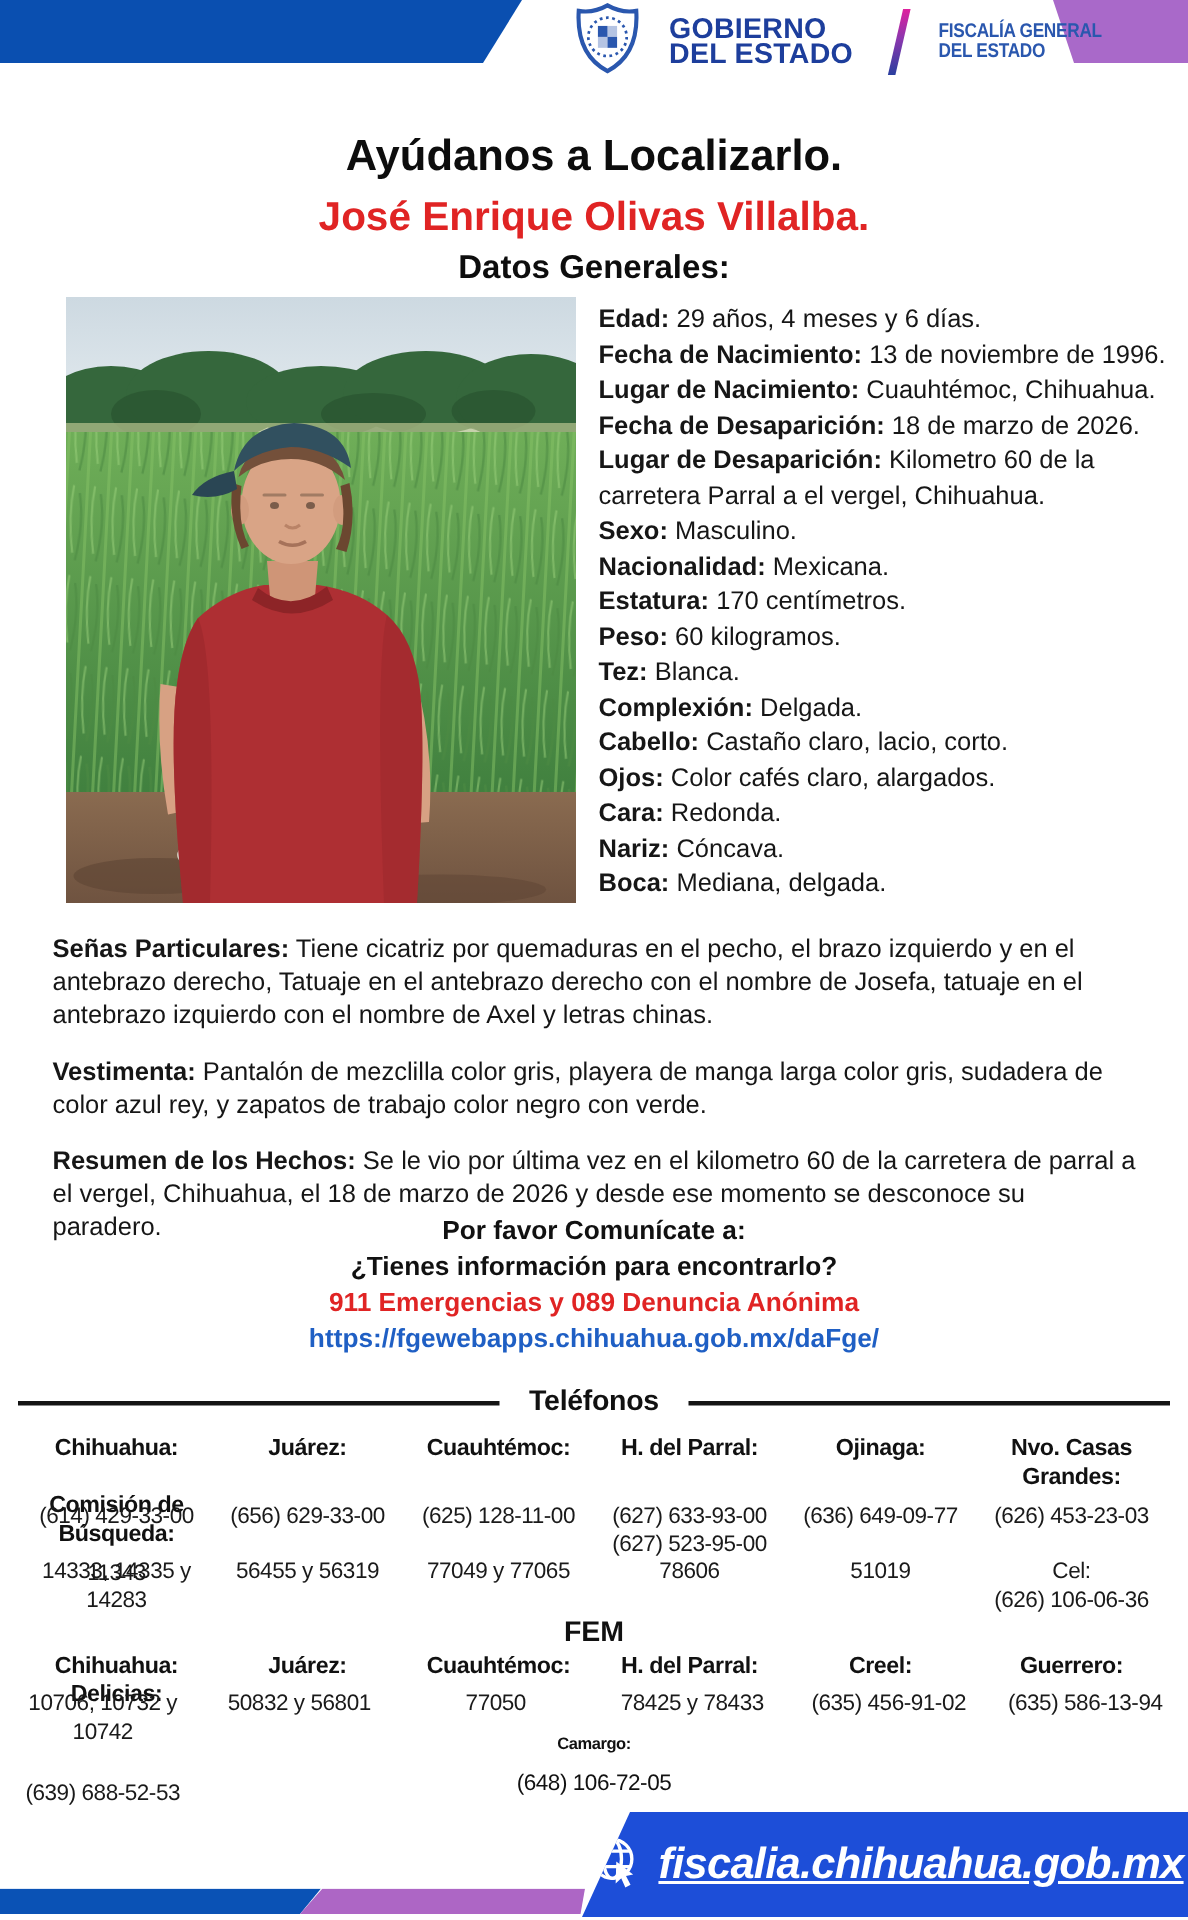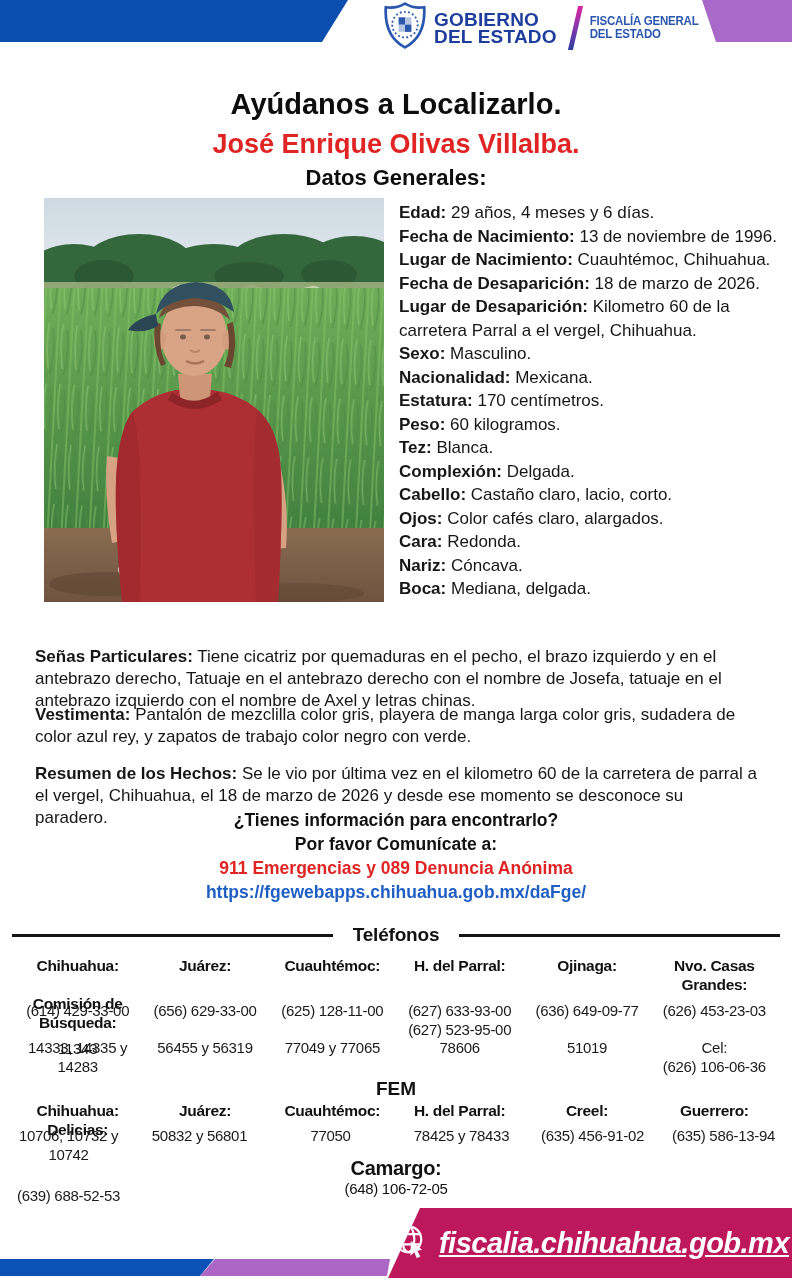--- a/index.html
+++ b/index.html
@@ -4,21 +4,21 @@
 <style>
   html,body{margin:0;padding:0;background:#ffffff;}
   #page{position:relative;width:792px;height:1280px;background:#fff;overflow:hidden;
         font-family:"Liberation Sans",sans-serif;color:#111;}
 
   
   .top-blue{position:absolute;left:0;top:0;width:348px;height:42px;background:#0a4fb0;
             clip-path:polygon(0 0,100% 0,calc(100% - 26px) 100%,0 100%);}
   .top-purple{position:absolute;right:0;top:0;width:90px;height:42px;background:#a969c9;
             clip-path:polygon(0 0,100% 0,100% 100%,14px 100%);}
-  .logo-wrap{position:absolute;left:384px;top:1px;display:flex;align-items:center;gap:8px;}
+  .logo-wrap{position:absolute;left:384px;top:1px;display:flex;align-items:center;gap:20px;}
   .brand-txt{font-weight:bold;color:#1d3e9c;font-size:19px;line-height:17px;letter-spacing:.2px;}
   .slash{width:5px;height:44px;margin:0 4px 0 8px;transform:skewX(-13deg);
          background:linear-gradient(180deg,#df219e 0%,#8b37ae 45%,#2a3f9f 100%);}
   .fiscal-txt{font-weight:bold;color:#2a57ae;font-size:11.5px;line-height:11.5px;
               letter-spacing:-.2px;transform:scaleY(1.15);transform-origin:left center;}
 
   
   .headline{position:absolute;left:0;right:0;top:88px;text-align:center;
             font-size:29px;font-weight:bold;color:#0d0d0d;}
   .name{position:absolute;left:0;right:0;top:129px;text-align:center;
@@ -29,43 +29,43 @@
   
   .photo{position:absolute;left:44px;top:198px;width:340px;height:404px;overflow:hidden;}
 
   
   .datos{position:absolute;left:399px;top:201px;width:390px;font-size:17px;line-height:23.5px;color:#161616;}
   .datos .lbl{font-weight:bold;}
 
   
   .para{position:absolute;left:35px;width:724px;font-size:17px;line-height:22px;color:#161616;}
   .para .lbl{font-weight:bold;}
-  .p1{top:622px;margin-top:24px;} .p2{top:704px;} .p3{top:763px;}
+  .p1{top:622px;} .p2{top:704px;} .p3{top:763px;}
 
   
   .cta{position:absolute;left:0;right:0;top:808px;text-align:center;font-weight:bold;font-size:17.5px;line-height:24px;}
   .cta .red{color:#e02424;}
   .cta .link{color:#1f5fc4;text-decoration:none;}
 
   
   .tel-title-row{position:absolute;left:0;right:0;top:924px;display:flex;align-items:center;gap:20px;padding:0 12px;}
   .rule{flex:1;height:3px;background:#141414;}
   .tel-title{font-size:19px;font-weight:bold;letter-spacing:-.2px;}
   .cols7{position:absolute;left:0;right:0;display:grid;grid-template-columns:repeat(6,1fr);padding:0 14px;}
   .cols7 .cell{text-align:center;white-space:pre-line;letter-spacing:-.3px;}
   .hdr .cell{font-weight:bold;font-size:15.5px;line-height:19px;}
   .val .cell{font-size:15px;line-height:19px;color:#1a1a1a;}
   .tel-headers{top:956px;} .tel-row1{top:1001px;} .tel-row2{top:1038px;}
   .fem-title{position:absolute;left:0;right:0;top:1078px;text-align:center;font-size:19px;font-weight:bold;}
   .fem-headers{top:1101px;} .fem-row{top:1126px;gap:22px;}
-  .camargo-label{position:absolute;left:0;right:0;top:1157px;text-align:center;font-weight:bold;font-size:20px;letter-spacing:-.3px;}
+  .camargo-label{position:absolute;left:0;right:0;top:1157px;text-align:center;font-weight:bold;font-size:11px;letter-spacing:-.3px;}
   .camargo-value{position:absolute;left:0;right:0;top:1180px;text-align:center;font-size:15px;letter-spacing:-.3px;}
 
   
-  .footer-box{position:absolute;left:388px;top:1208px;width:404px;height:70px;background:#be185d;
+  .footer-box{position:absolute;left:388px;top:1208px;width:404px;height:70px;background:#1d4ed8;
               clip-path:polygon(32px 0,100% 0,100% 100%,0 100%);
               display:flex;align-items:center;justify-content:center;gap:10px;}
   .footer-url{color:#fff;font-weight:bold;font-style:italic;font-size:29px;letter-spacing:-.5px;}
   .strip-blue{position:absolute;left:0;top:1259px;width:214px;height:17px;background:#0a52b5;
               clip-path:polygon(0 0,100% 0,calc(100% - 14px) 100%,0 100%);}
   .strip-purple{position:absolute;left:200px;top:1259px;width:190px;height:17px;background:#ad66c5;
               clip-path:polygon(15px 0,100% 0,calc(100% - 3px) 100%,0 100%);}
 </style>
 </head>
 <body>
@@ -196,22 +196,22 @@
     <span class="lbl">Señas Particulares:</span> <span>Tiene cicatriz por quemaduras en el pecho,  el brazo izquierdo y en el antebrazo derecho, Tatuaje en el antebrazo derecho con el nombre de Josefa, tatuaje en el antebrazo izquierdo con el nombre de Axel y letras chinas.</span>
   </div>
   <div class="para p2">
     <span class="lbl">Vestimenta:</span> <span>Pantalón de mezclilla color gris, playera de manga larga color gris, sudadera de color azul rey, y zapatos de trabajo color negro con verde.</span>
   </div>
   <div class="para p3">
     <span class="lbl">Resumen de los Hechos:</span> <span>Se le vio por última vez en el kilometro 60 de la carretera de parral a el vergel, Chihuahua, el 18 de marzo de 2026 y desde ese momento se desconoce su paradero.</span>
   </div>
 
   <div class="cta">
+    <div>Por favor Comunícate a:</div>
     <div>¿Tienes información para encontrarlo?</div>
-    <div>Por favor Comunícate a:</div>
     <div class="red">911 Emergencias y 089 Denuncia Anónima</div>
     <div><a href="#" class="link">https://fgewebapps.chihuahua.gob.mx/daFge/</a></div>
   </div>
 
   <div class="tel-title-row">
     <div class="rule"></div>
     <div class="tel-title">Teléfonos</div>
     <div class="rule"></div>
   </div>
   <div class="cols7 hdr tel-headers">

